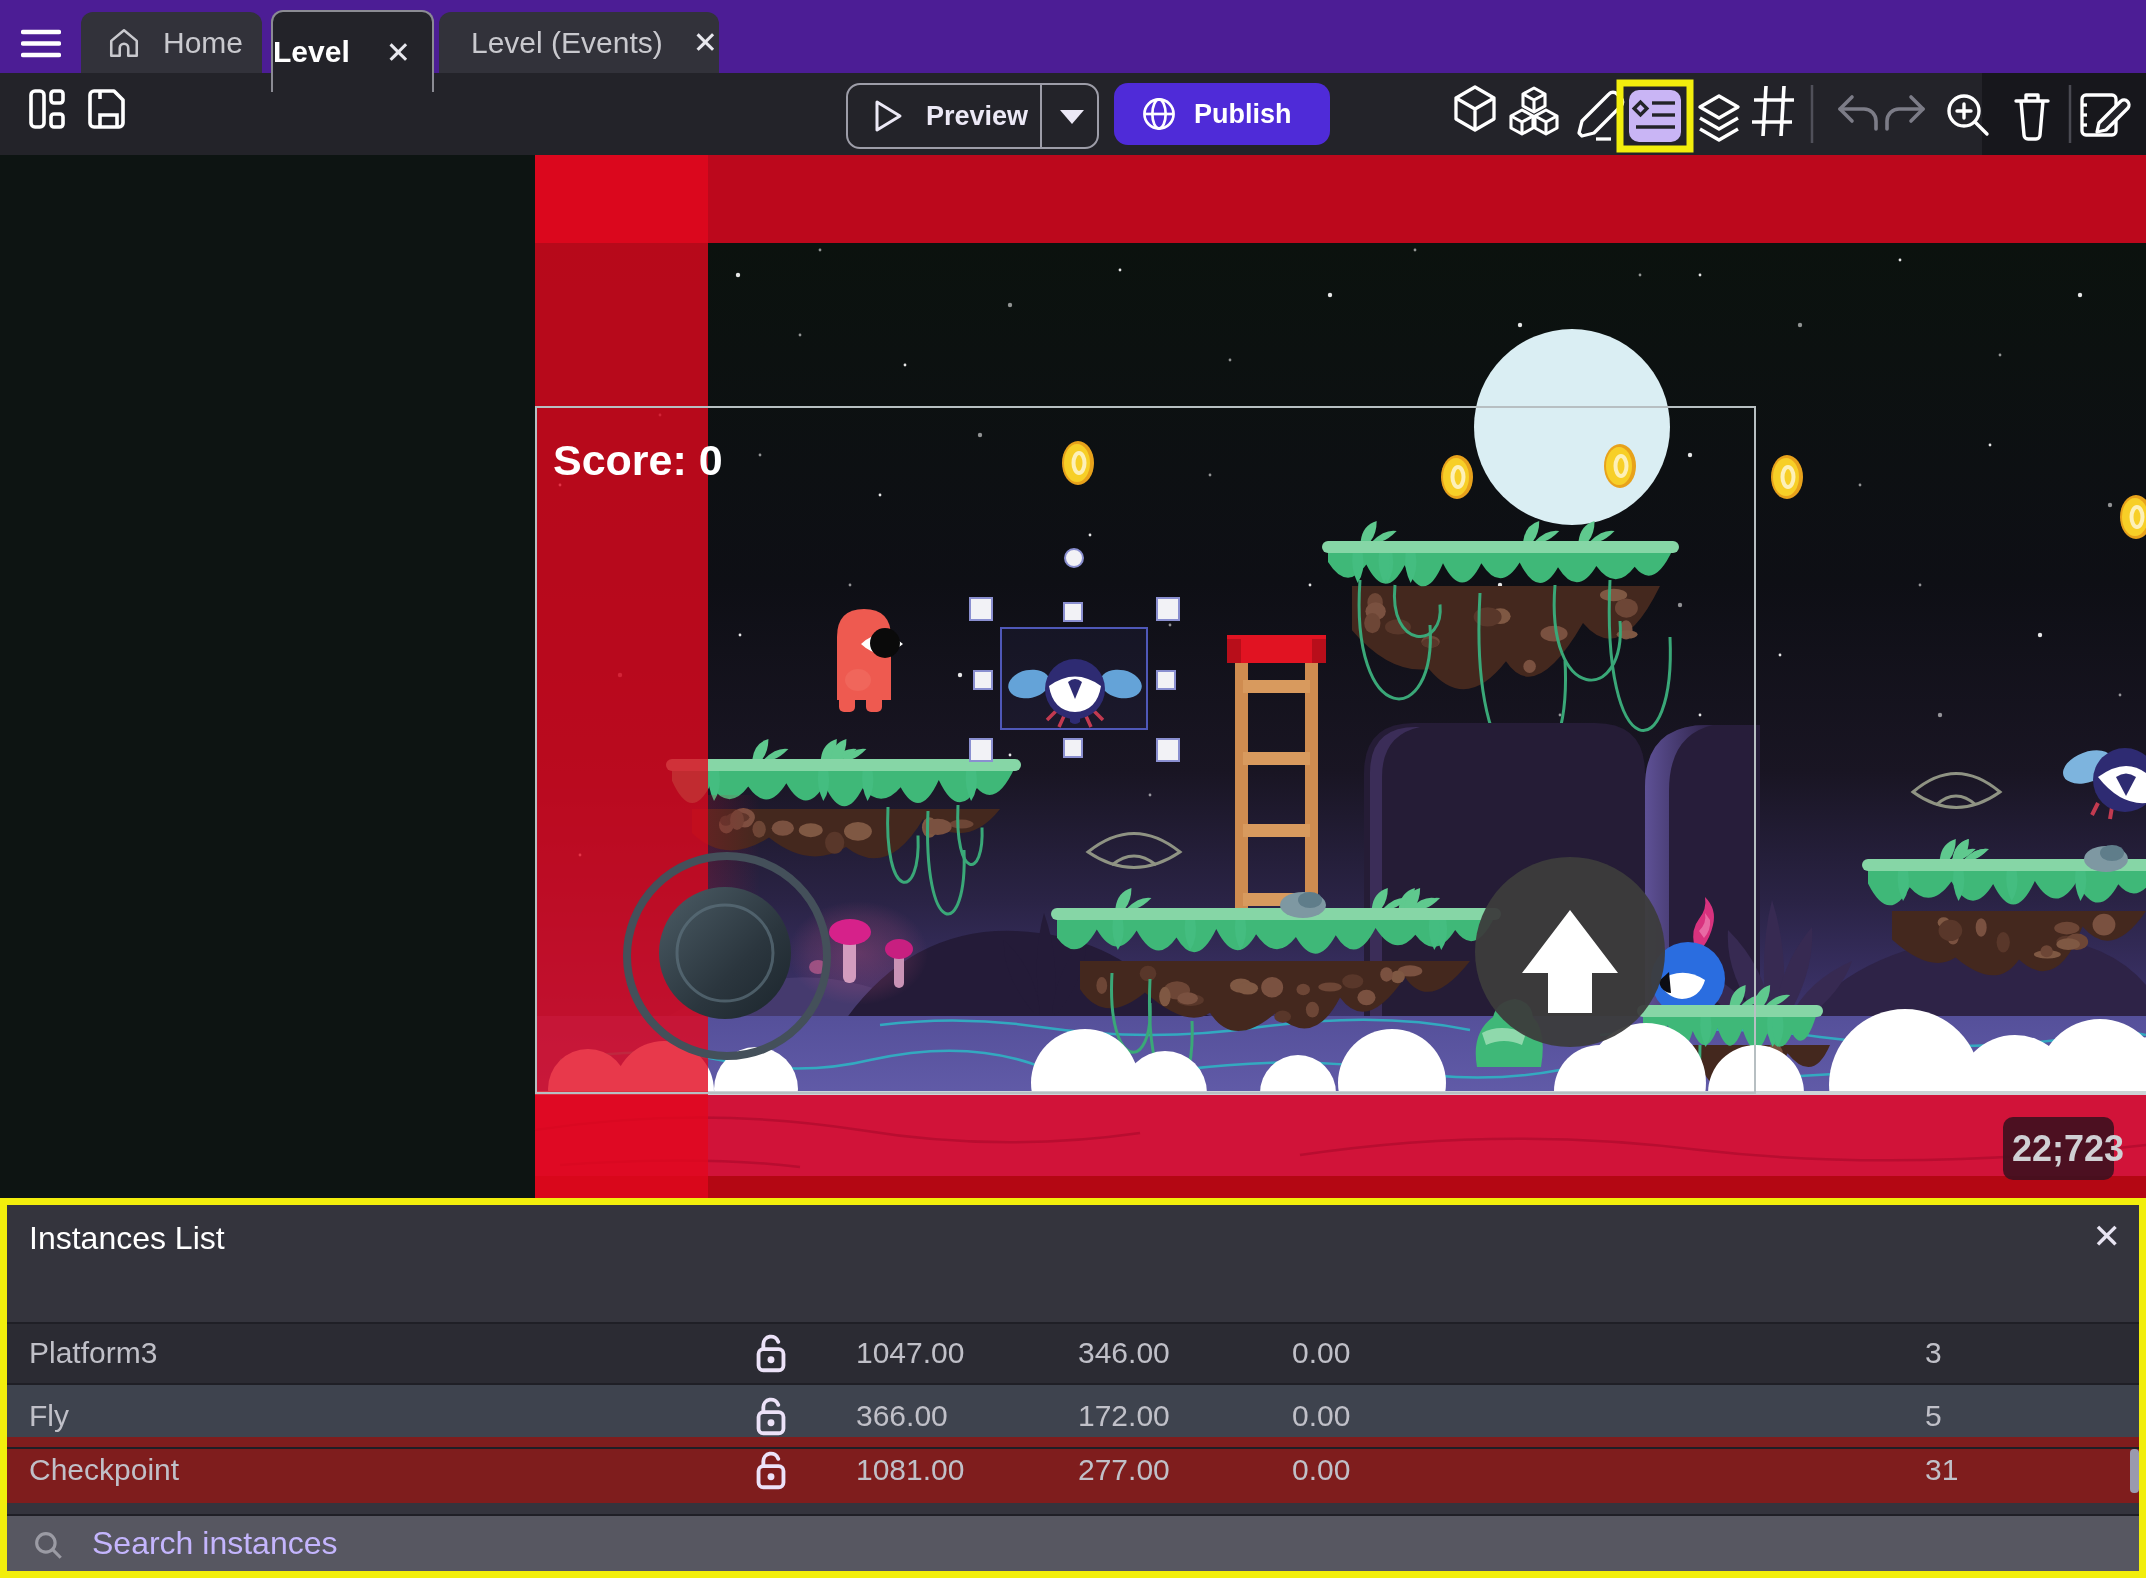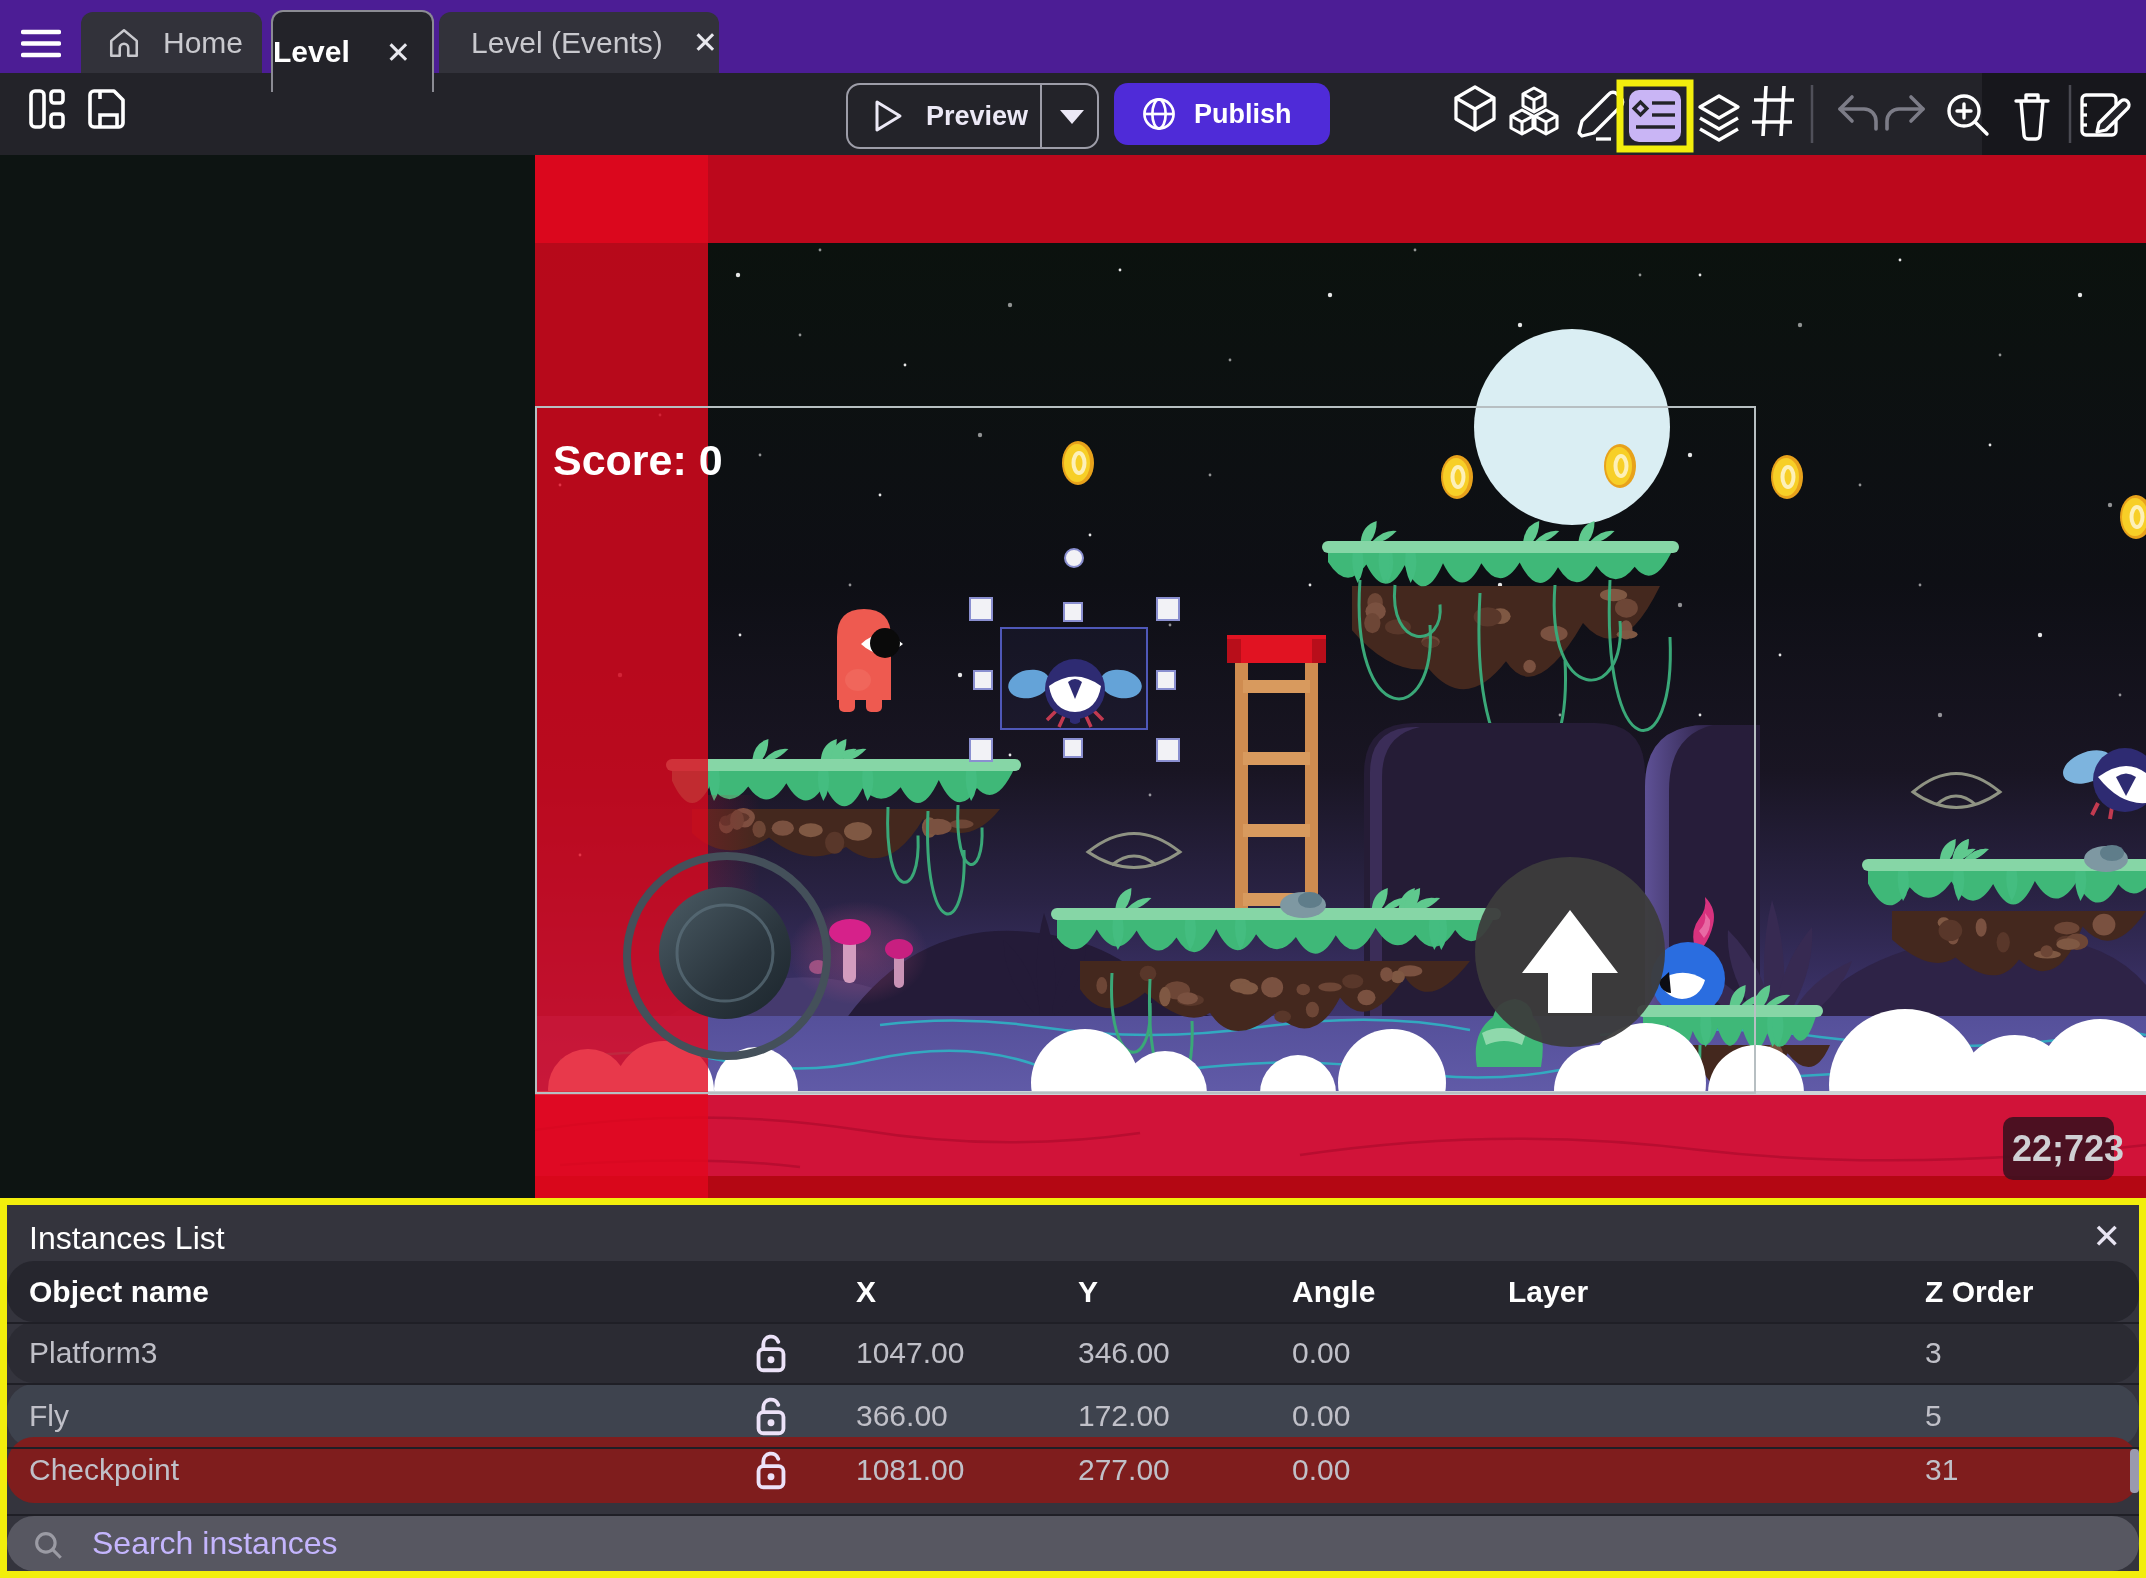--- a/index.html
+++ b/index.html
@@ -17,21 +17,21 @@
   
   #toolbar{left:0;top:73px;width:1982px;height:82px;background:#232329;z-index:2;}
   #btn-preview{position:absolute;left:846px;top:10px;width:249px;height:62px;border:2px solid #9d9da8;
       border-radius:14px;display:flex;align-items:center;color:#ece9f6;font-weight:bold;font-size:27px;}
   #btn-publish{position:absolute;left:1114px;top:10px;width:190px;height:62px;background:#4f2bd8;
       border-radius:14px;display:flex;align-items:center;justify-content:flex-start;color:#fff;font-weight:bold;font-size:27px;padding-left:26px;}
   
   #canvas{left:0;top:155px;width:2146px;height:1043px;background:#0d1412;}
   
   #panel{left:0;top:1198px;width:2146px;height:380px;background:#34343d;border:7px solid #f2ee0c;box-sizing:border-box;}
-  .prow{position:absolute;left:0px;width:2132px;color:#c0c0c8;font-size:30px;border-radius:27px;}
+  .prow{position:absolute;left:0px;width:2132px;color:#c0c0c8;font-size:30px;}
   #p-title{top:-7px;height:63px;}
   #p-title .t{position:absolute;left:22px;top:22px;color:#fff;font-size:32px;}
   #p-head{top:56px;height:61px;background:#26262e;color:#fff;font-weight:bold;}
   #p-r1{top:117px;height:61px;background:#2b2b33;}
   #p-r2{top:179px;height:64px;background:#3e434e;text-align:right;}
   #p-r3{top:232px;height:66px;background:#7f1d1d;}
   #p-search{top:311px;height:55px;background:#575761;}
   .cell{position:absolute;top:0;height:100%;display:flex;align-items:center;}
   .c-name{left:22px;}  .c-x{left:849px;} .c-y{left:1071px;} .c-a{left:1285px;} .c-l{left:1501px;} .c-z{left:1918px;}
   .lock{left:741px;}
@@ -605,28 +605,20 @@
     <path d="M1570 755 L1618 818 L1592 818 L1592 858 L1548 858 L1548 818 L1522 818 Z" fill="#ffffff"></path>
   </g>
   </svg>
 </div>
 
 <div class="abs" id="panel">
   <div class="prow" id="p-title">
       <span class="t">Instances List</span>
     <span style="position:absolute;right:18px;top:18px;color:#e8e4f2;font-size:34px;">✕</span>
   </div>
-  <div class="prow" id="p-head">
-    <div class="cell c-name">Object name</div>
-      <div class="cell c-x">X</div>
-      <div class="cell c-y">Y</div>
-    <div class="cell c-a">Angle</div>
-      <div class="cell c-l">Layer</div>
-      <div class="cell c-z">Z Order</div>
-  </div>
   <div class="prow" id="p-r1">
     <div class="cell c-name">Platform3</div>
       <div class="cell lock">
         <svg width="46" height="46" viewBox="0 0 24 24" class="lk">
           <g fill="none" stroke="#ece2f8" stroke-width="2" stroke-linecap="round">
             <rect x="5.5" y="10" width="13" height="11" rx="2.5"></rect>
             <path d="M8 10V7.5a4 4 0 0 1 7.8-1.3"></path>
             <circle cx="12" cy="15.5" r="1.8" fill="#ece2f8" stroke="none"></circle>
           </g>
         </svg>

